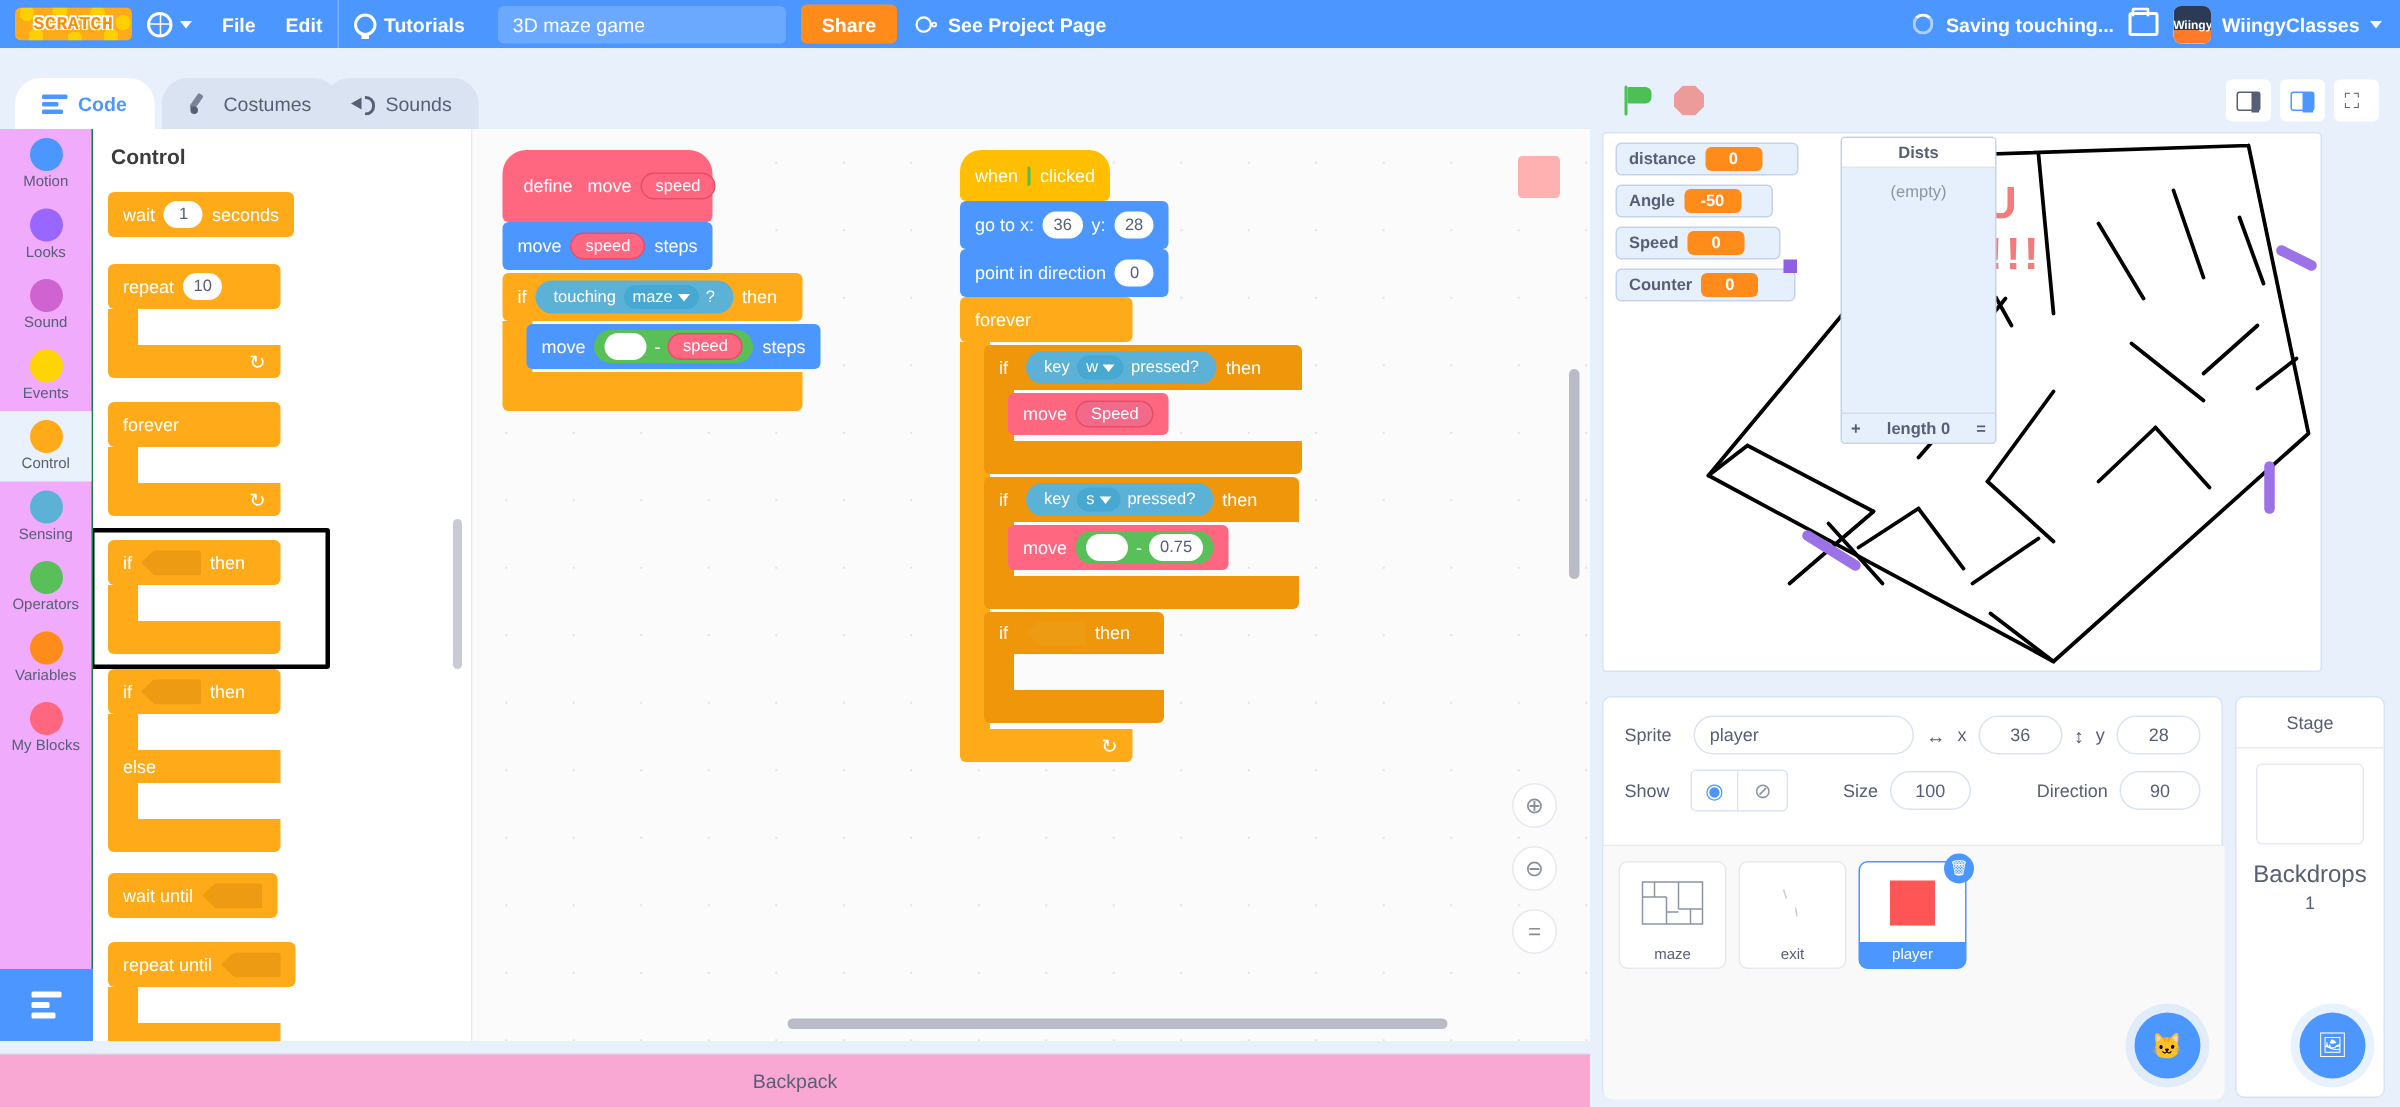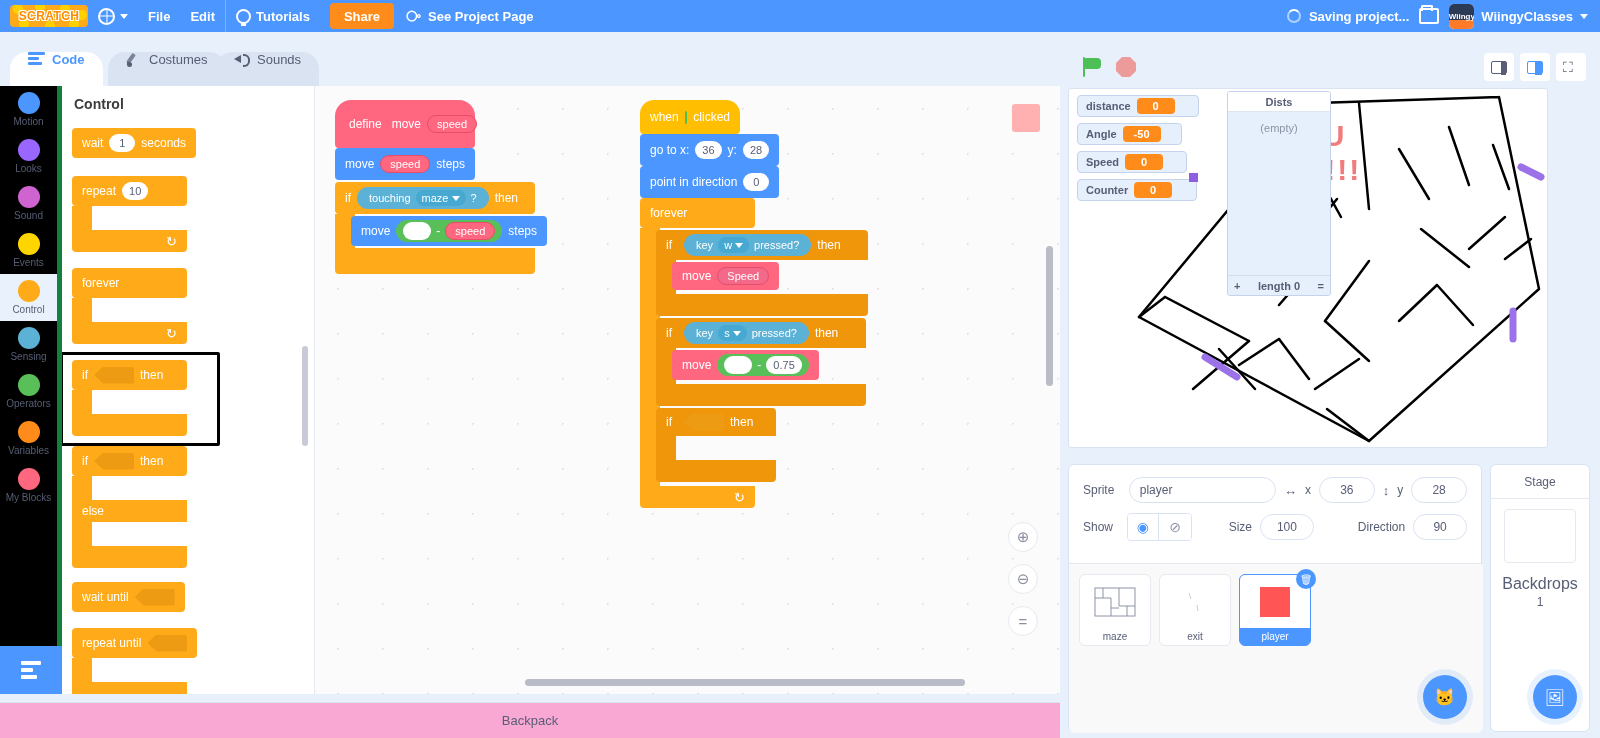--- a/index.html
+++ b/index.html
@@ -26,21 +26,21 @@
     background:
       radial-gradient(circle at 8px 4px,#ffd000 0 5px,transparent 5px),
       radial-gradient(circle at 30px 2px,#ffd000 0 5px,transparent 5px),
       radial-gradient(circle at 55px 4px,#ffd000 0 5px,transparent 5px),
       radial-gradient(circle at 72px 10px,#ffd000 0 5px,transparent 5px),
       radial-gradient(circle at 14px 19px,#ffd000 0 5px,transparent 5px),
       radial-gradient(circle at 40px 21px,#ffd000 0 5px,transparent 5px),
       radial-gradient(circle at 64px 19px,#ffd000 0 5px,transparent 5px),
       linear-gradient(#ffab19,#ffab19);
   }
-  .logo span{ color:#fd8c00; font-family:Liberation Sans, sans-serif;
+  .logo span{ color:#fd8c00; font-family:Liberation Mono, monospace;
       font-size:12px; font-weight:bold; position:relative; z-index:2;}
   .mb-item{ padding:0 10px; height:32px; display:flex; align-items:center; gap:5px;
       font-weight:bold; font-size:13px; cursor:default;}
   .globe{
     width:17px;height:17px;border-radius:50%;border:2px solid #fff;position:relative;
   }
   .globe:before{content:"";position:absolute;left:50%;top:-1px;width:1px;height:15px;
     background:#fff;transform:translateX(-50%);}
   .globe:after{content:"";position:absolute;top:50%;left:-1px;width:15px;height:1px;
     background:#fff;transform:translateY(-50%);}
@@ -72,21 +72,21 @@
   .avatar .av-top{position:absolute;inset:0 0 35% 0;background:#2b3a55;}
   .avatar .av-bot{position:absolute;left:0;right:0;bottom:0;height:35%;background:#ff7b29;}
   .avatar .av-txt{position:absolute;inset:0;display:flex;align-items:center;justify-content:center;
     font-size:8px;color:#fff;font-weight:bold;z-index:2;}
   .user{ display:flex;align-items:center;gap:7px;font-size:13px;font-weight:bold;margin-right:12px;}
 
   
   .tabsrow{ position:absolute;left:0;top:32px;width:1060px;height:54px;background:#e8f0fb;}
   .tab{
     position:absolute;top:20px;height:34px;border-radius:17px 17px 0 0;
-    display:flex;align-items:flex-start;gap:7px;padding:0 18px;font-size:13px;
+    display:flex;align-items:center;gap:7px;padding:0 18px;font-size:13px;
     color:#575e75;cursor:pointer;
   }
   .tab.active{ background:#fff; color:#4c97ff; font-weight:bold;}
   .tab.inactive{ background:#d9e3f2; }
   .tab-code{left:10px;}
   .tab-cost{left:108px;}
   .tab-snd{left:216px;}
   .ico-code{width:17px;height:13px;position:relative;}
   .ico-code i{position:absolute;left:0;height:3px;background:#4c97ff;border-radius:1px;display:block;}
   .ico-code i:nth-child(1){top:0;width:17px;}
@@ -98,22 +98,22 @@
   .ico-brush:after{content:"";position:absolute;left:1px;bottom:1px;width:5px;height:5px;
     background:#575e75;border-radius:0 50% 50% 50%;}
   .ico-spk{width:16px;height:14px;position:relative;}
   .ico-spk:before{content:"";position:absolute;left:0;top:3px;border-style:solid;
     border-width:4px 7px 4px 0;border-color:transparent #575e75 transparent transparent;}
   .ico-spk:after{content:"";position:absolute;left:9px;top:2px;width:5px;height:9px;
     border:2px solid #575e75;border-left:none;border-radius:0 6px 6px 0;}
 
   
   .catcol{
-    position:absolute;left:0;top:86px;width:62px;height:608px;background:#000000;
-    border-right:5px solid #15803d; z-index:3;
+    position:absolute;left:0;top:86px;width:62px;height:608px;background:#f0abfc;
+    border-right:1px solid #15803d; z-index:3;
   }
   .cat{ height:47px;display:flex;flex-direction:column;align-items:center;justify-content:center;
     gap:2px;cursor:pointer;}
   .cat.sel{background:#e9f1fc;}
   .cat .dot{width:22px;height:22px;border-radius:50%;}
   .cat .lbl{font-size:10px;color:#575e75;}
   .cat-footer{
     position:absolute;left:0;bottom:0;width:62px;height:48px;background:#4c97ff;
     display:flex;align-items:center;justify-content:center;
   }
@@ -258,29 +258,30 @@
       <div class="globe"></div>
       <div class="caret"></div>
     </div>
     <div class="mb-item">File</div>
     <div class="mb-item">Edit</div>
     <div class="divider-v"></div>
     <div class="mb-item">
       <div class="bulb"></div>
       <span>Tutorials</span>
     </div>
+    <input class="proj-title" value="3D maze game" style="">
     <div class="share-btn">Share</div>
     <div class="seeproj">
       <span style="font-size:15px;">⧂</span>
       <span>See Project Page</span>
     </div>
     <div class="spacer"></div>
     <div class="saving">
       <div class="spinner"></div>
-      <span>Saving project...</span>
+      <span>Saving touching...</span>
     </div>
     <div class="mb-item">
       <div class="folder"></div>
     </div>
     <div class="user">
       <div class="avatar">
         <div class="av-top"></div>
         <div class="av-bot"></div>
         <div class="av-txt">Wiingy</div>
       </div>

